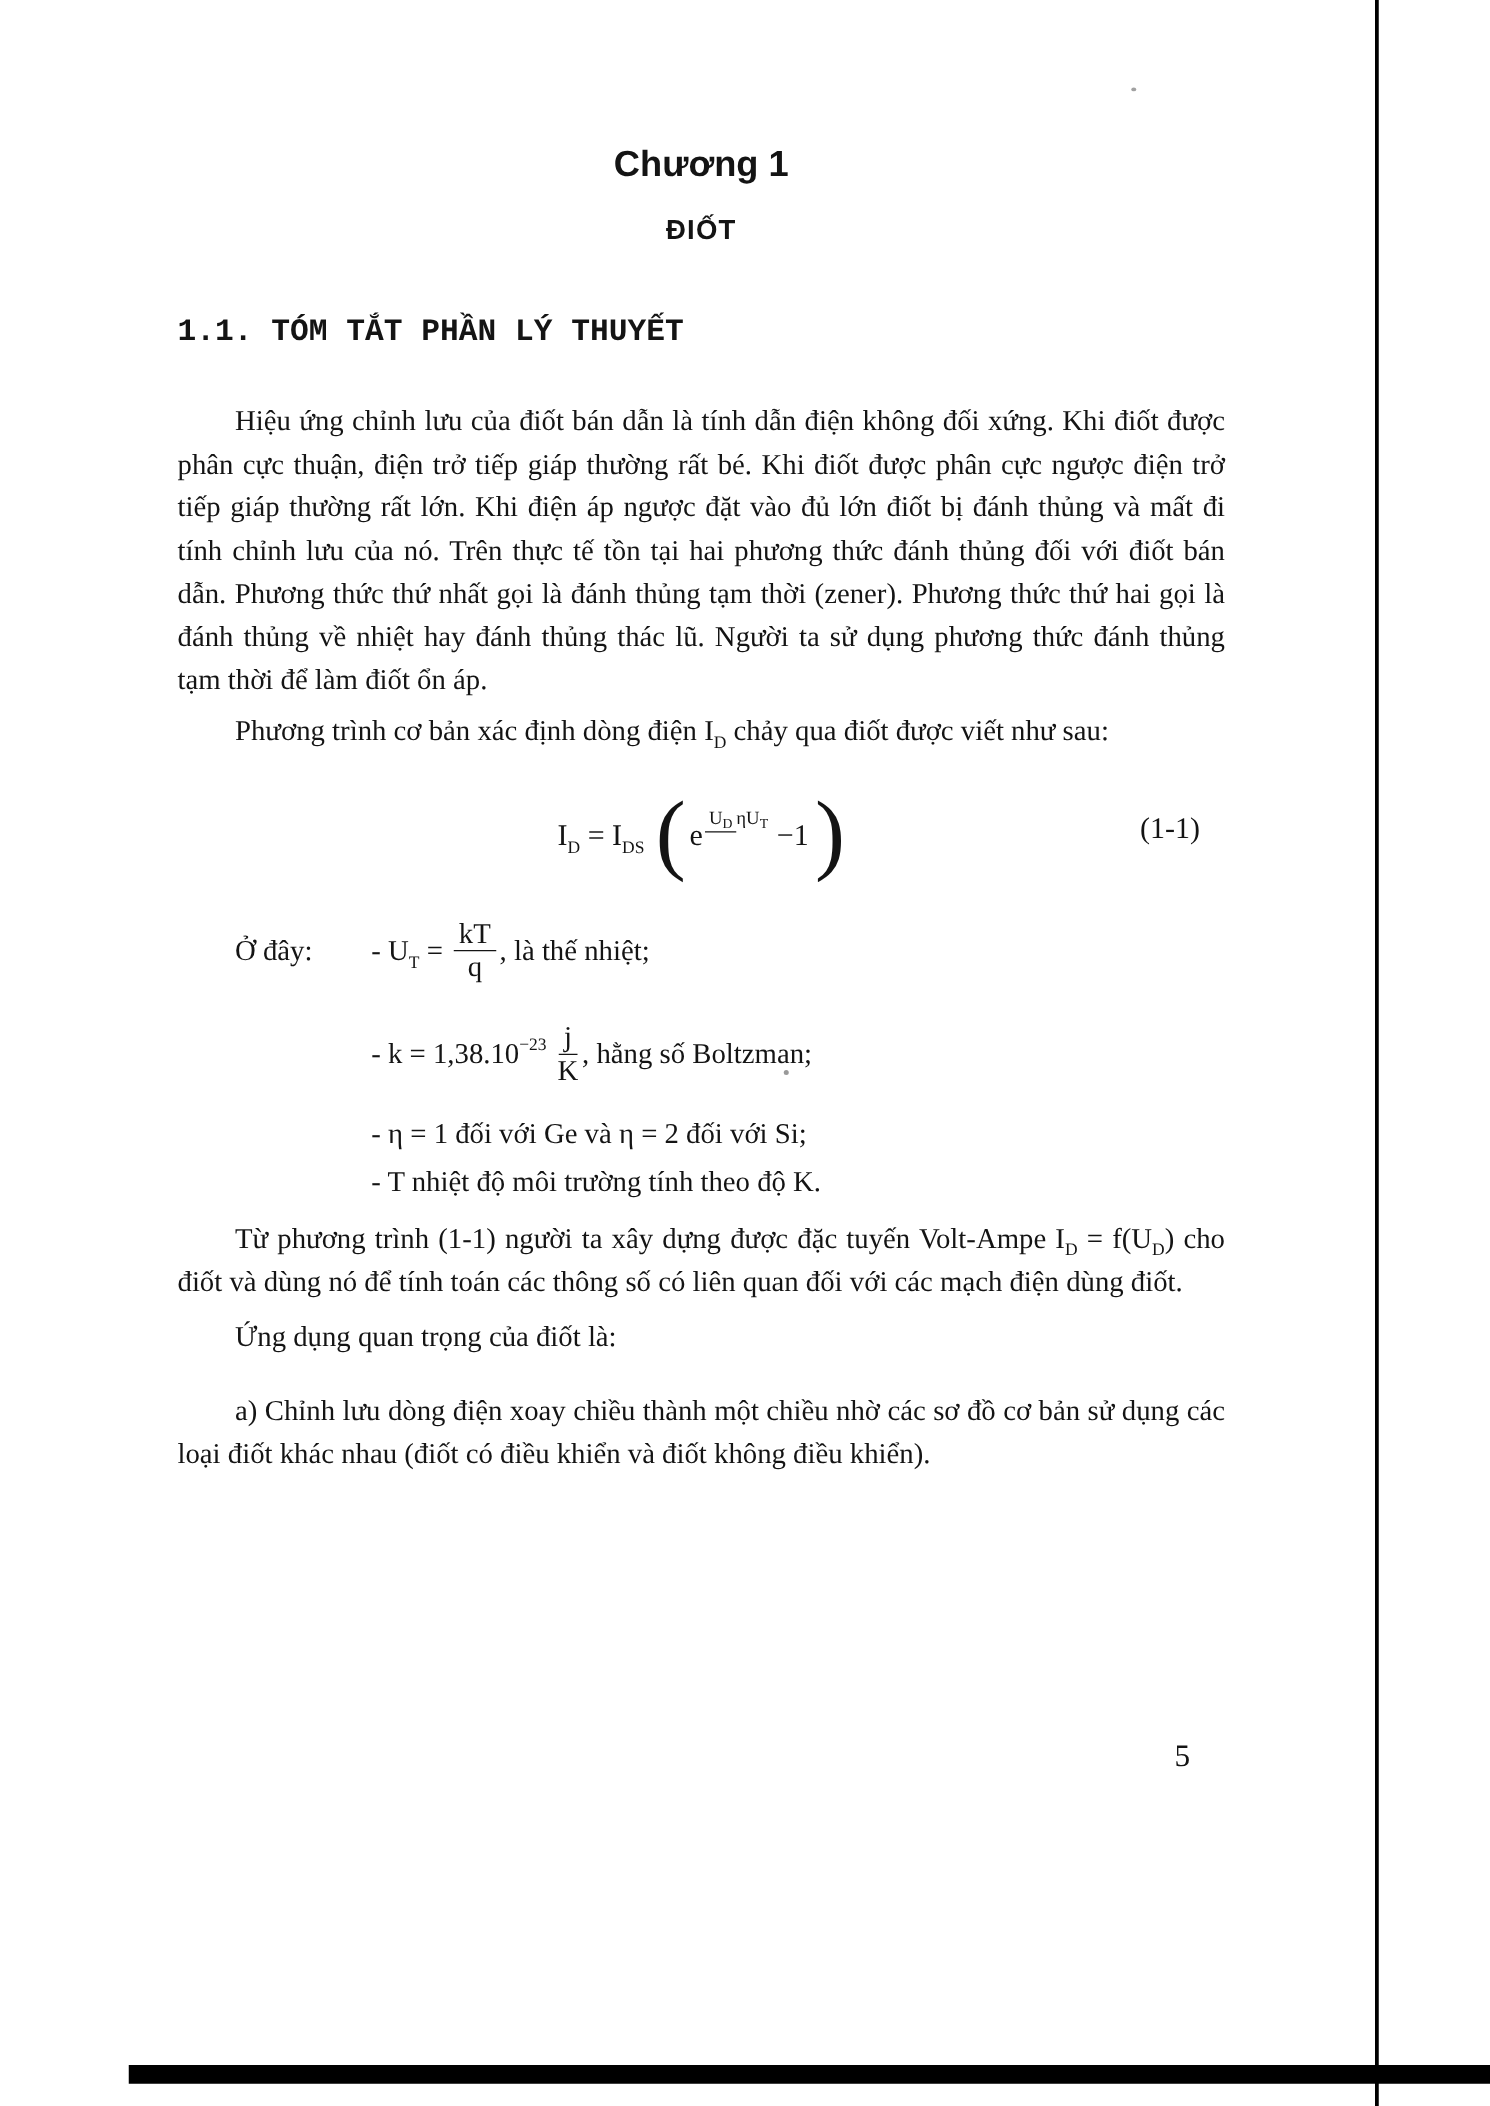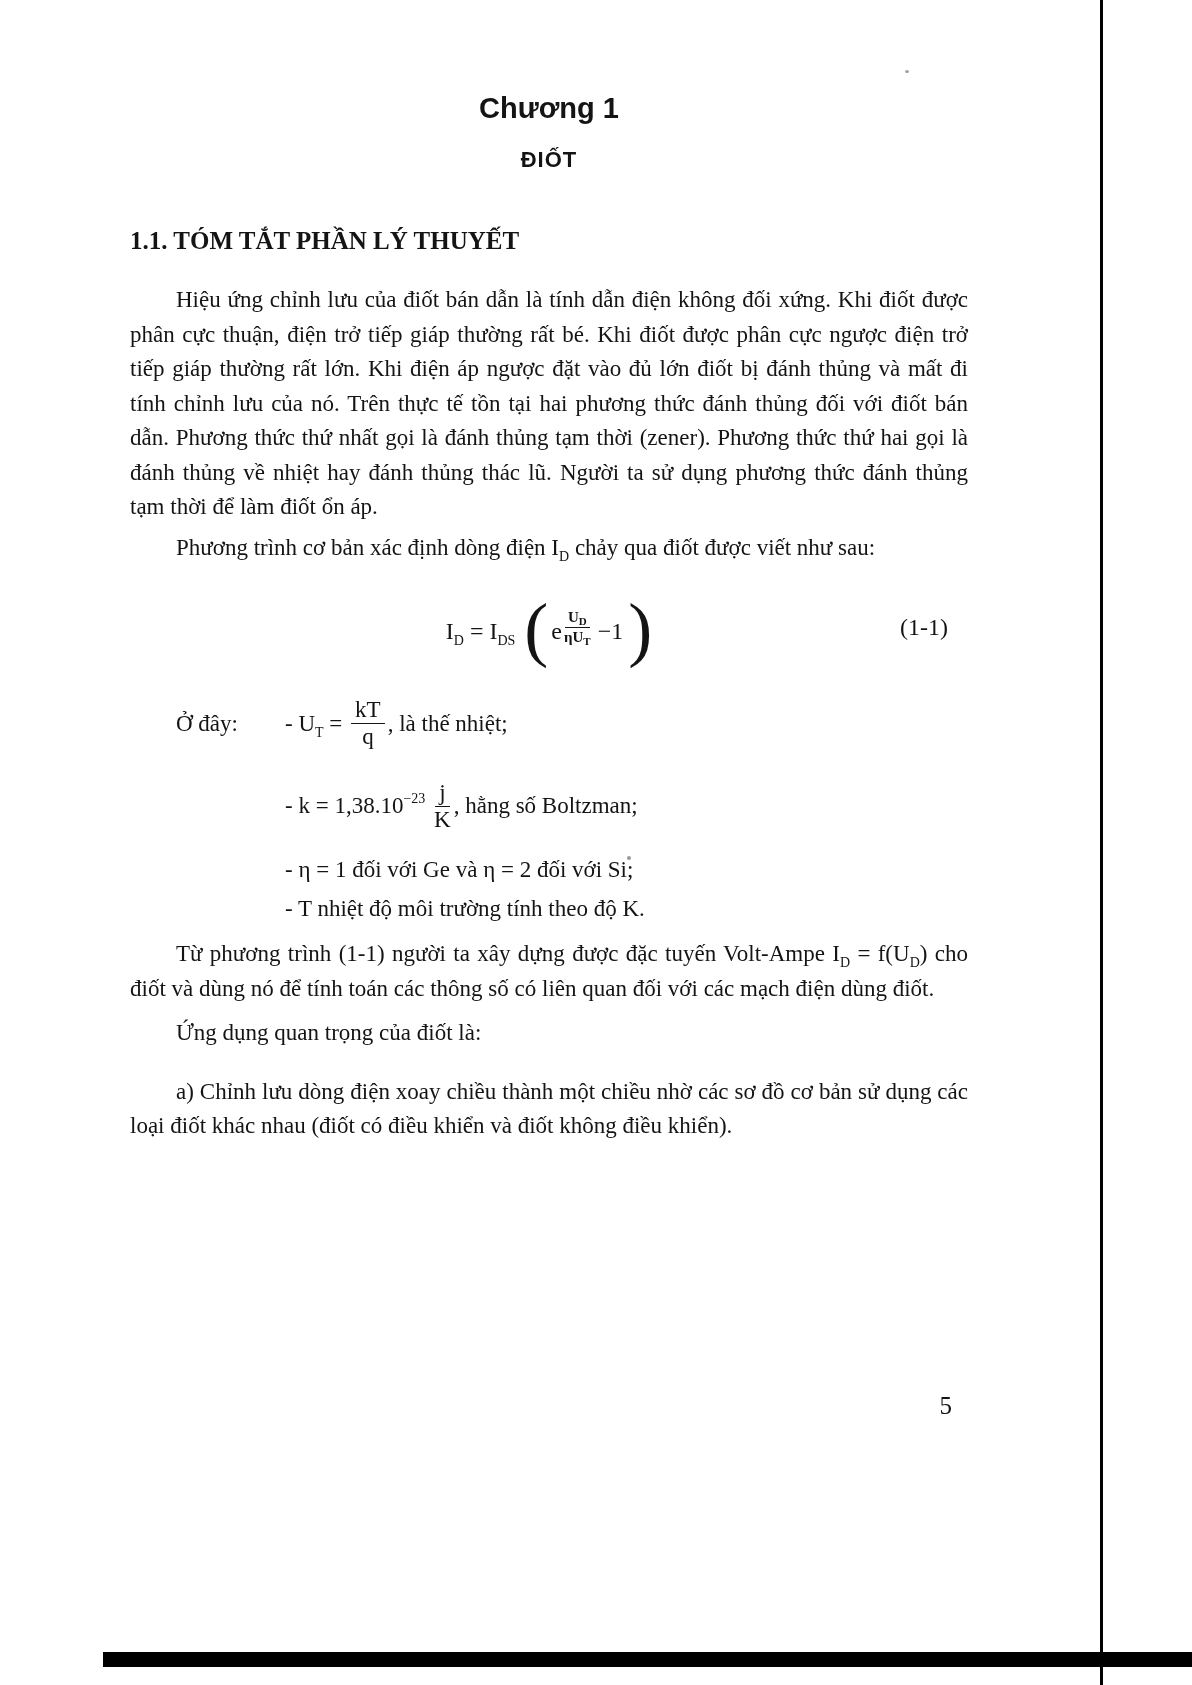--- a/index.html
+++ b/index.html
@@ -4,49 +4,49 @@
 <style>
   * { box-sizing: border-box; margin: 0; padding: 0; }
   html, body { width: 1192px; height: 1685px; }
   body {
     background: #ffffff;
     position: relative;
     font-family: "Liberation Serif", serif;
     color: #141414;
     overflow: hidden;
   }
-  .content { position: absolute; left: 130px; top: 0; width: 838px; padding-top: 92px; }
+  .content { position: absolute; left: 142px; top: 0; width: 838px; padding-top: 116px; }
 
   .chapter-label {
     font-family: "Liberation Sans", sans-serif;
     font-weight: bold; font-size: 29px; text-align: center; margin-bottom: 22px;
   }
   .chapter-title {
     font-family: "Liberation Sans", sans-serif;
     font-weight: bold; font-size: 22px; text-align: center; margin-bottom: 54px; letter-spacing: 1px;
   }
   .section-heading {
-    font-family: Liberation Serif, serif;
-    font-weight: bold; font-size: 25px; margin-bottom: 28px;
+    font-family: Liberation Mono, monospace;
+    font-weight: bold; font-size: 25px; margin-bottom: 40px;
   }
 
   .body-p { font-size: 23px; line-height: 34.5px; text-align: justify; }
   .indent { text-indent: 46px; }
   .mt { margin-top: 6px; }
 
   sub.sb { font-size: 14px; line-height: 0; vertical-align: -6px; }
   sup.sp { font-size: 14px; line-height: 0; vertical-align: 10px; }
 
   
   .equation-row { position: relative; margin: 12px 16px 6px; display: flex; justify-content: center; align-items: center; height: 100px; }
   .equation { display: inline-flex; align-items: baseline; font-size: 24px; }
   .big-paren { font-size: 72px; line-height: 0; position: relative; top: 14px; font-weight: 300; }
   .paren-open { margin: 0 3px 0 9px; }
   .paren-close { margin-left: 5px; }
-  .exp-frac { display: inline-flex; flex-direction: column; align-items: center; font-size: 15px; line-height: 1.2; vertical-align: 17px; margin-left: 2px; font-weight: bold; }
+  .exp-frac { display: inline-flex; flex-direction: row; font-size: 15px; line-height: 1.2; vertical-align: 17px; margin-left: 2px; }
   .exp-frac .fnum { border-bottom: 1.4px solid #141414; padding: 0 3px 1px; }
   .exp-frac sub { font-size: 11px; line-height: 0; vertical-align: -3px; }
   .eq-minus { margin-left: 7px; }
   .eq-number { position: absolute; right: 4px; top: 50%; transform: translateY(-50%); font-size: 24px; }
 
   
   .defs { font-size: 23px; margin-top: 10px; }
   .def-row { padding-left: 155px; margin-bottom: 6px; line-height: 34px; }
   .def-row.first { padding-left: 46px; }
   .def-label { display: inline-block; width: 109px; }

